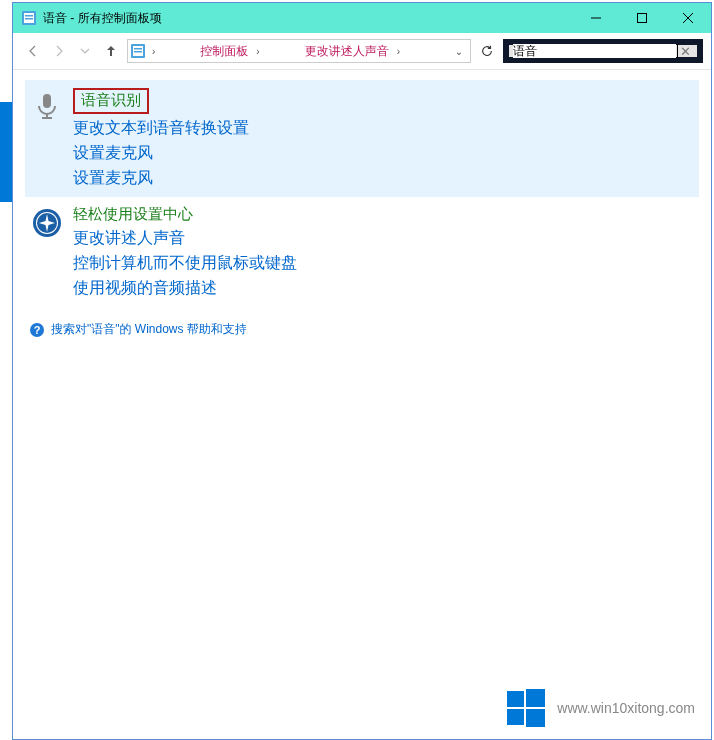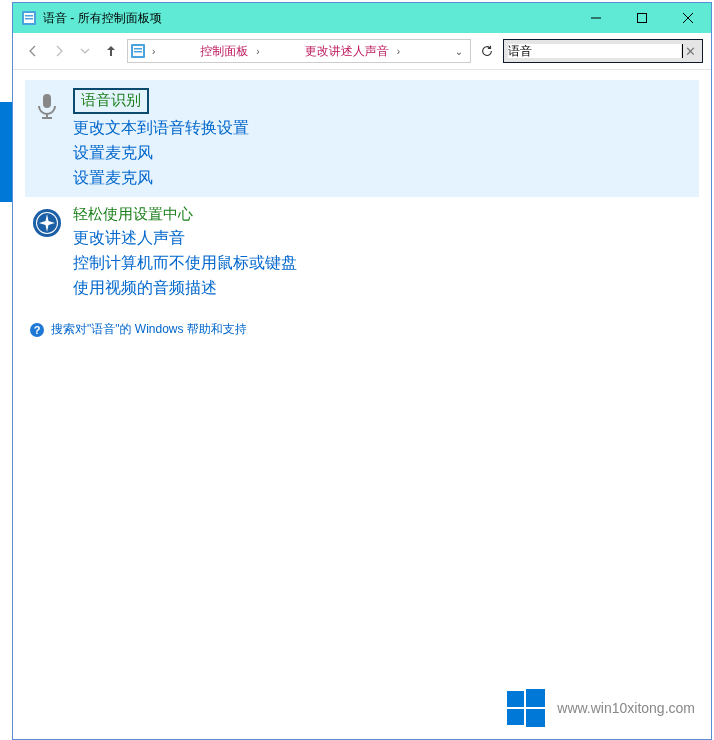--- a/index.html
+++ b/index.html
@@ -21,32 +21,32 @@
   .nav-arrows { display: flex; align-items: center; gap: 2px; }
   .nav-btn { width: 24px; height: 24px; display: flex; align-items: center; justify-content: center; color: #555; }
   .nav-btn.disabled { color: #bbb; }
   .addr-box { flex: 1; height: 24px; border: 1px solid #ccc; display: flex; align-items: center; padding: 0 2px; gap: 4px; background: #fff; }
   .addr-box .cp-icon { width: 16px; height: 16px; flex-shrink: 0; }
   .addr-box .crumb { color: #be185d; padding: 0 2px; margin-left: 37px; }
   .addr-box .chev { color: #555; font-size: 10px; padding: 0 2px; }
   .addr-box .spacer { flex: 1; }
   .addr-box .drop { width: 18px; text-align: center; color: #555; font-size: 10px; }
   .refresh-btn { width: 24px; height: 24px; display: flex; align-items: center; justify-content: center; border: 1px solid transparent; color: #333; }
-  .search-box { width: 200px; height: 24px; border: 1px solid #0f172a; display: flex; align-items: center; padding: 0 4px; background: #e5e5e5; }
+  .search-box { width: 200px; height: 24px; border: 6px solid #0f172a; display: flex; align-items: center; padding: 0 4px; background: #e5e5e5; }
   .search-box input { border: none; outline: none; flex: 1; font-size: 12px; font-family: inherit; }
   .search-box .clear { color: #777; font-size: 13px; padding: 0 2px; cursor: pointer; }
   .divider { height: 1px; background: #e5e5e5; margin: 0; }
   
   .content { padding: 10px 12px; }
   .result { display: flex; padding: 8px 6px; gap: 10px; border-radius: 0; }
   .result.selected { background: #e5f3ff; }
   .result .ic { width: 32px; height: 32px; flex-shrink: 0; margin-top: 2px; }
   .result .body { display: flex; flex-direction: column; gap: 4px; }
   .result .heading { font-size: 15px; color: #1a7f1a; }
-  .result .heading.boxed { border: 2px solid #0c4a6e; padding: 1px 6px 2px; display: inline-block; width: fit-content; }
+  .result .heading.boxed { border: 2px solid #b91c1c; padding: 1px 6px 2px; display: inline-block; width: fit-content; }
   .result .link { color: #0066cc; font-size: 16px; cursor: pointer; width: fit-content; }
   
   .help-row { display: flex; align-items: center; gap: 6px; margin: 14px 4px; }
   .help-row .q-icon { width: 16px; height: 16px; }
   .help-row .txt { color: #0066cc; font-size: 12px; }
   
   .watermark { position: absolute; right: 16px; bottom: 10px; display: flex; align-items: center; gap: 10px; }
   .watermark .logo { width: 42px; height: 42px; }
   .watermark .txt { display: flex; flex-direction: column; }
   .watermark .t1 { font-size: 21px; font-weight: 600; color: #333; letter-spacing: 0.5px; }

